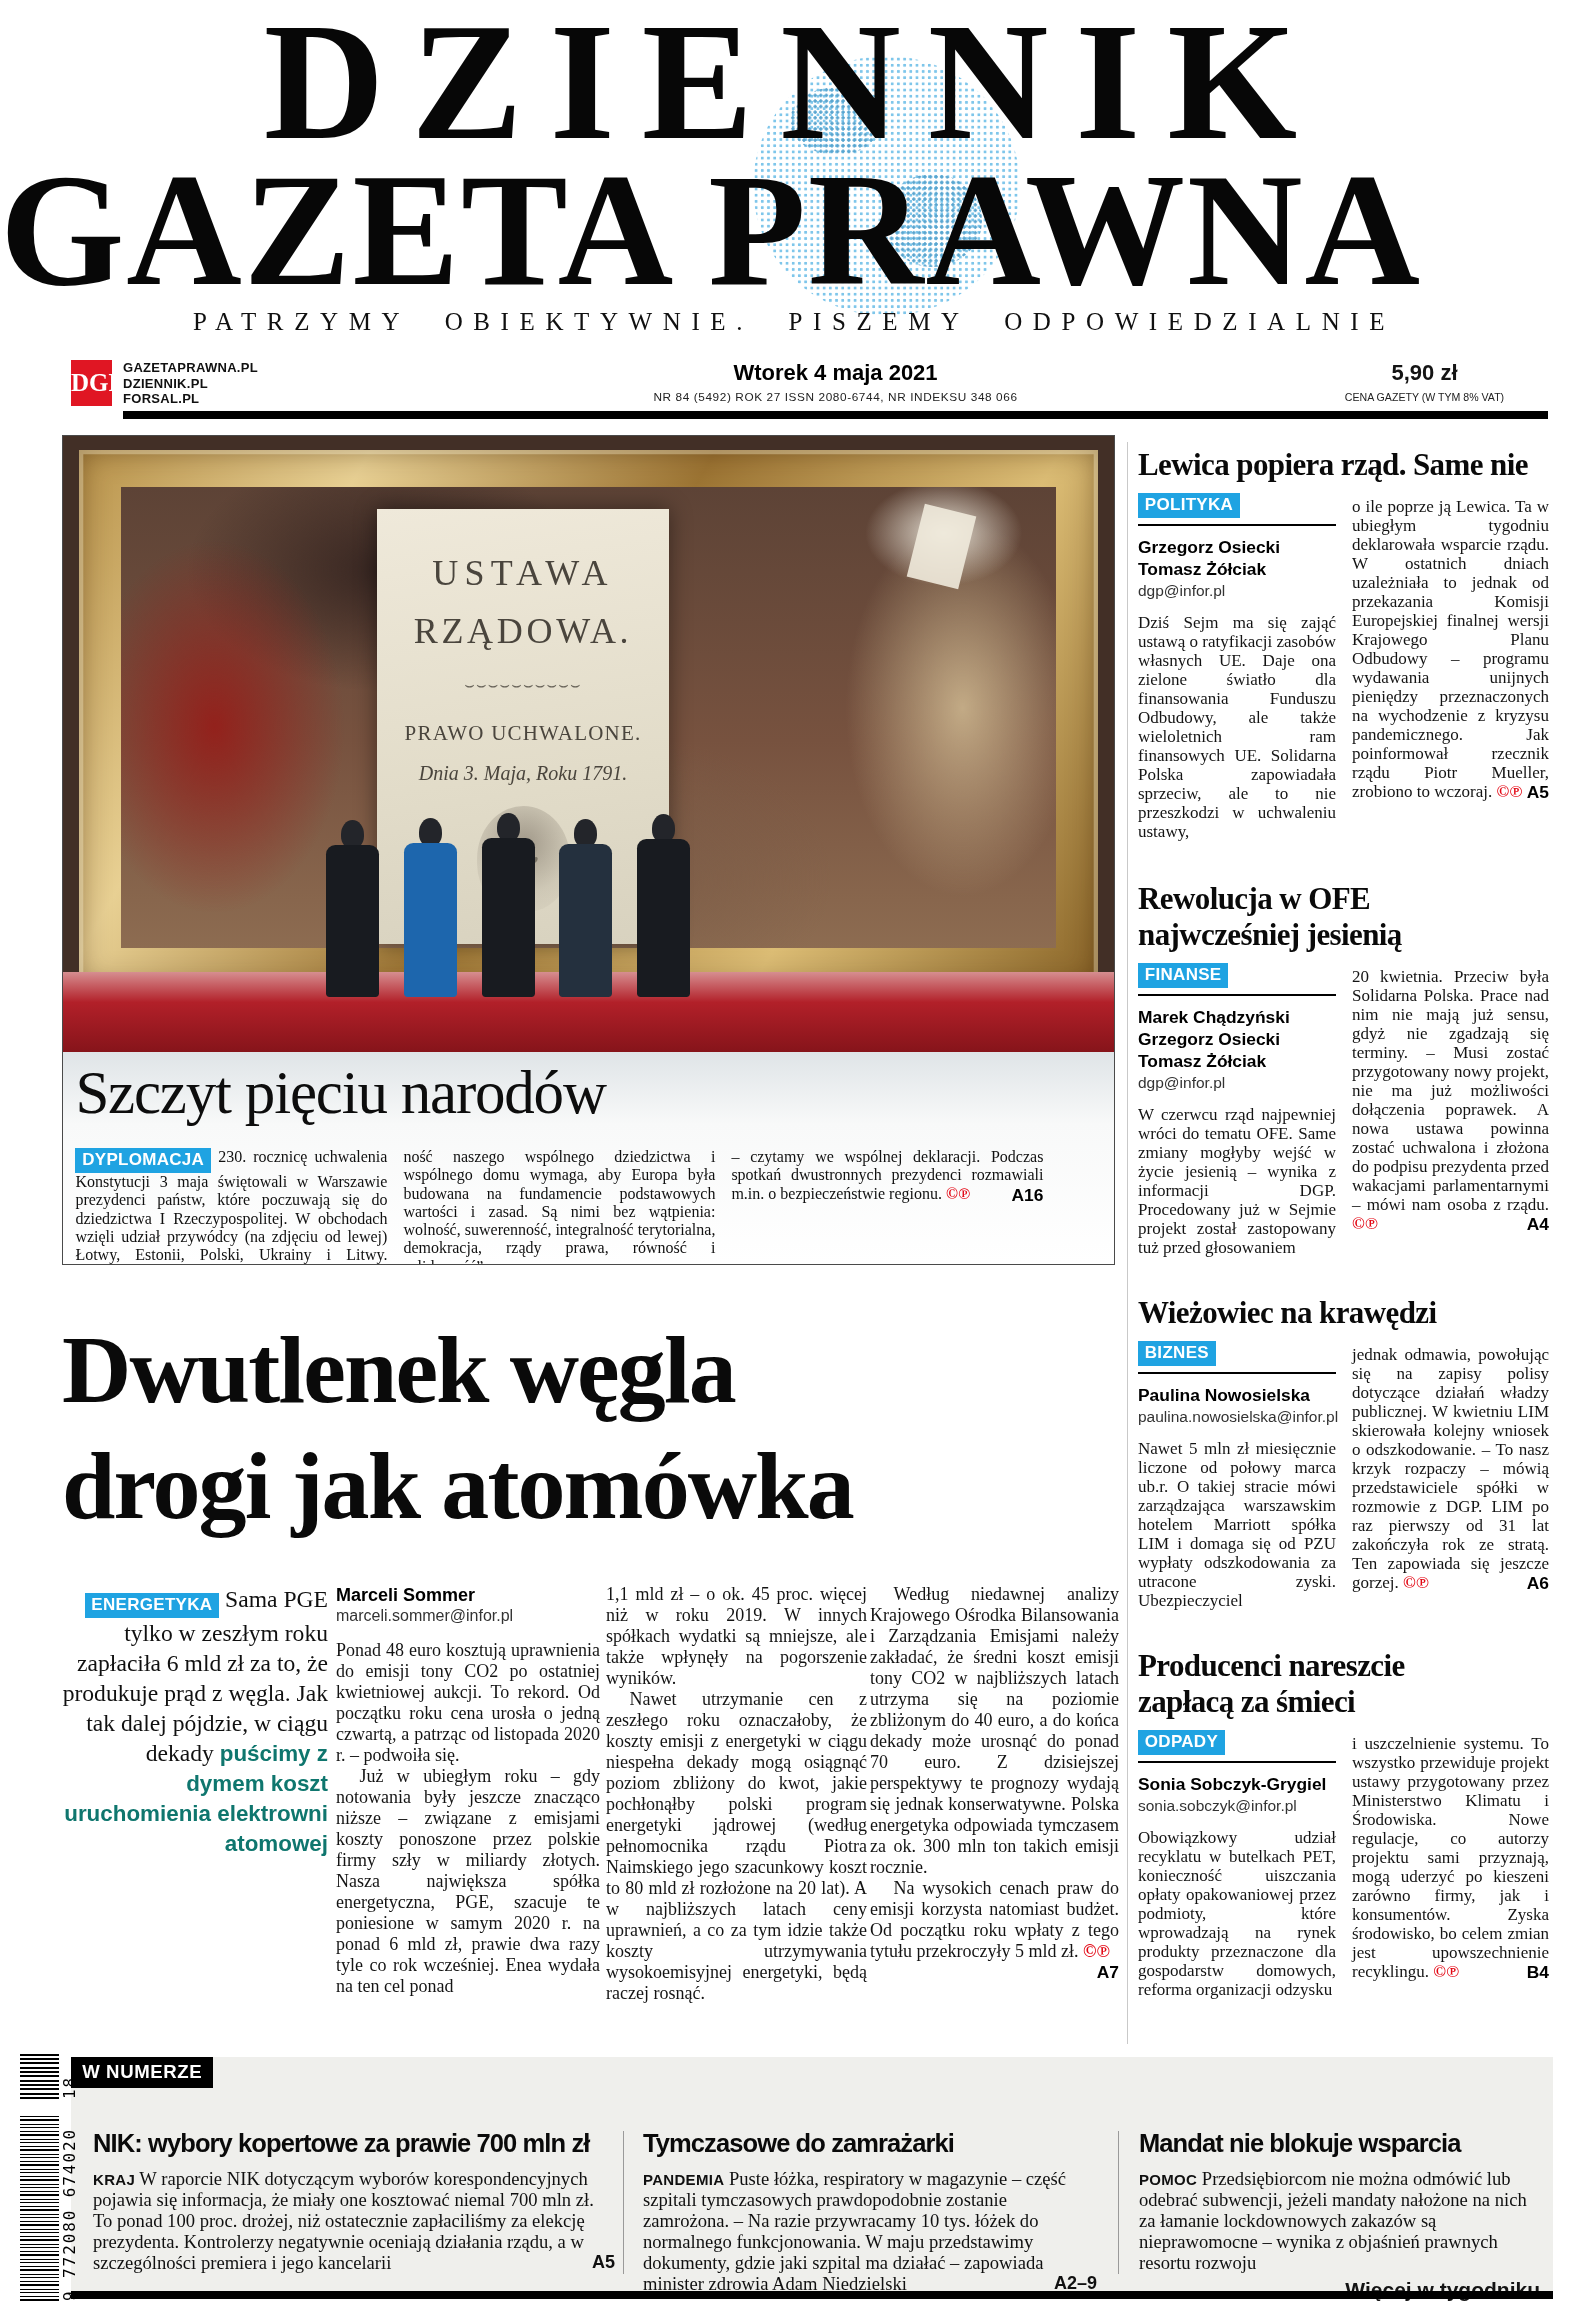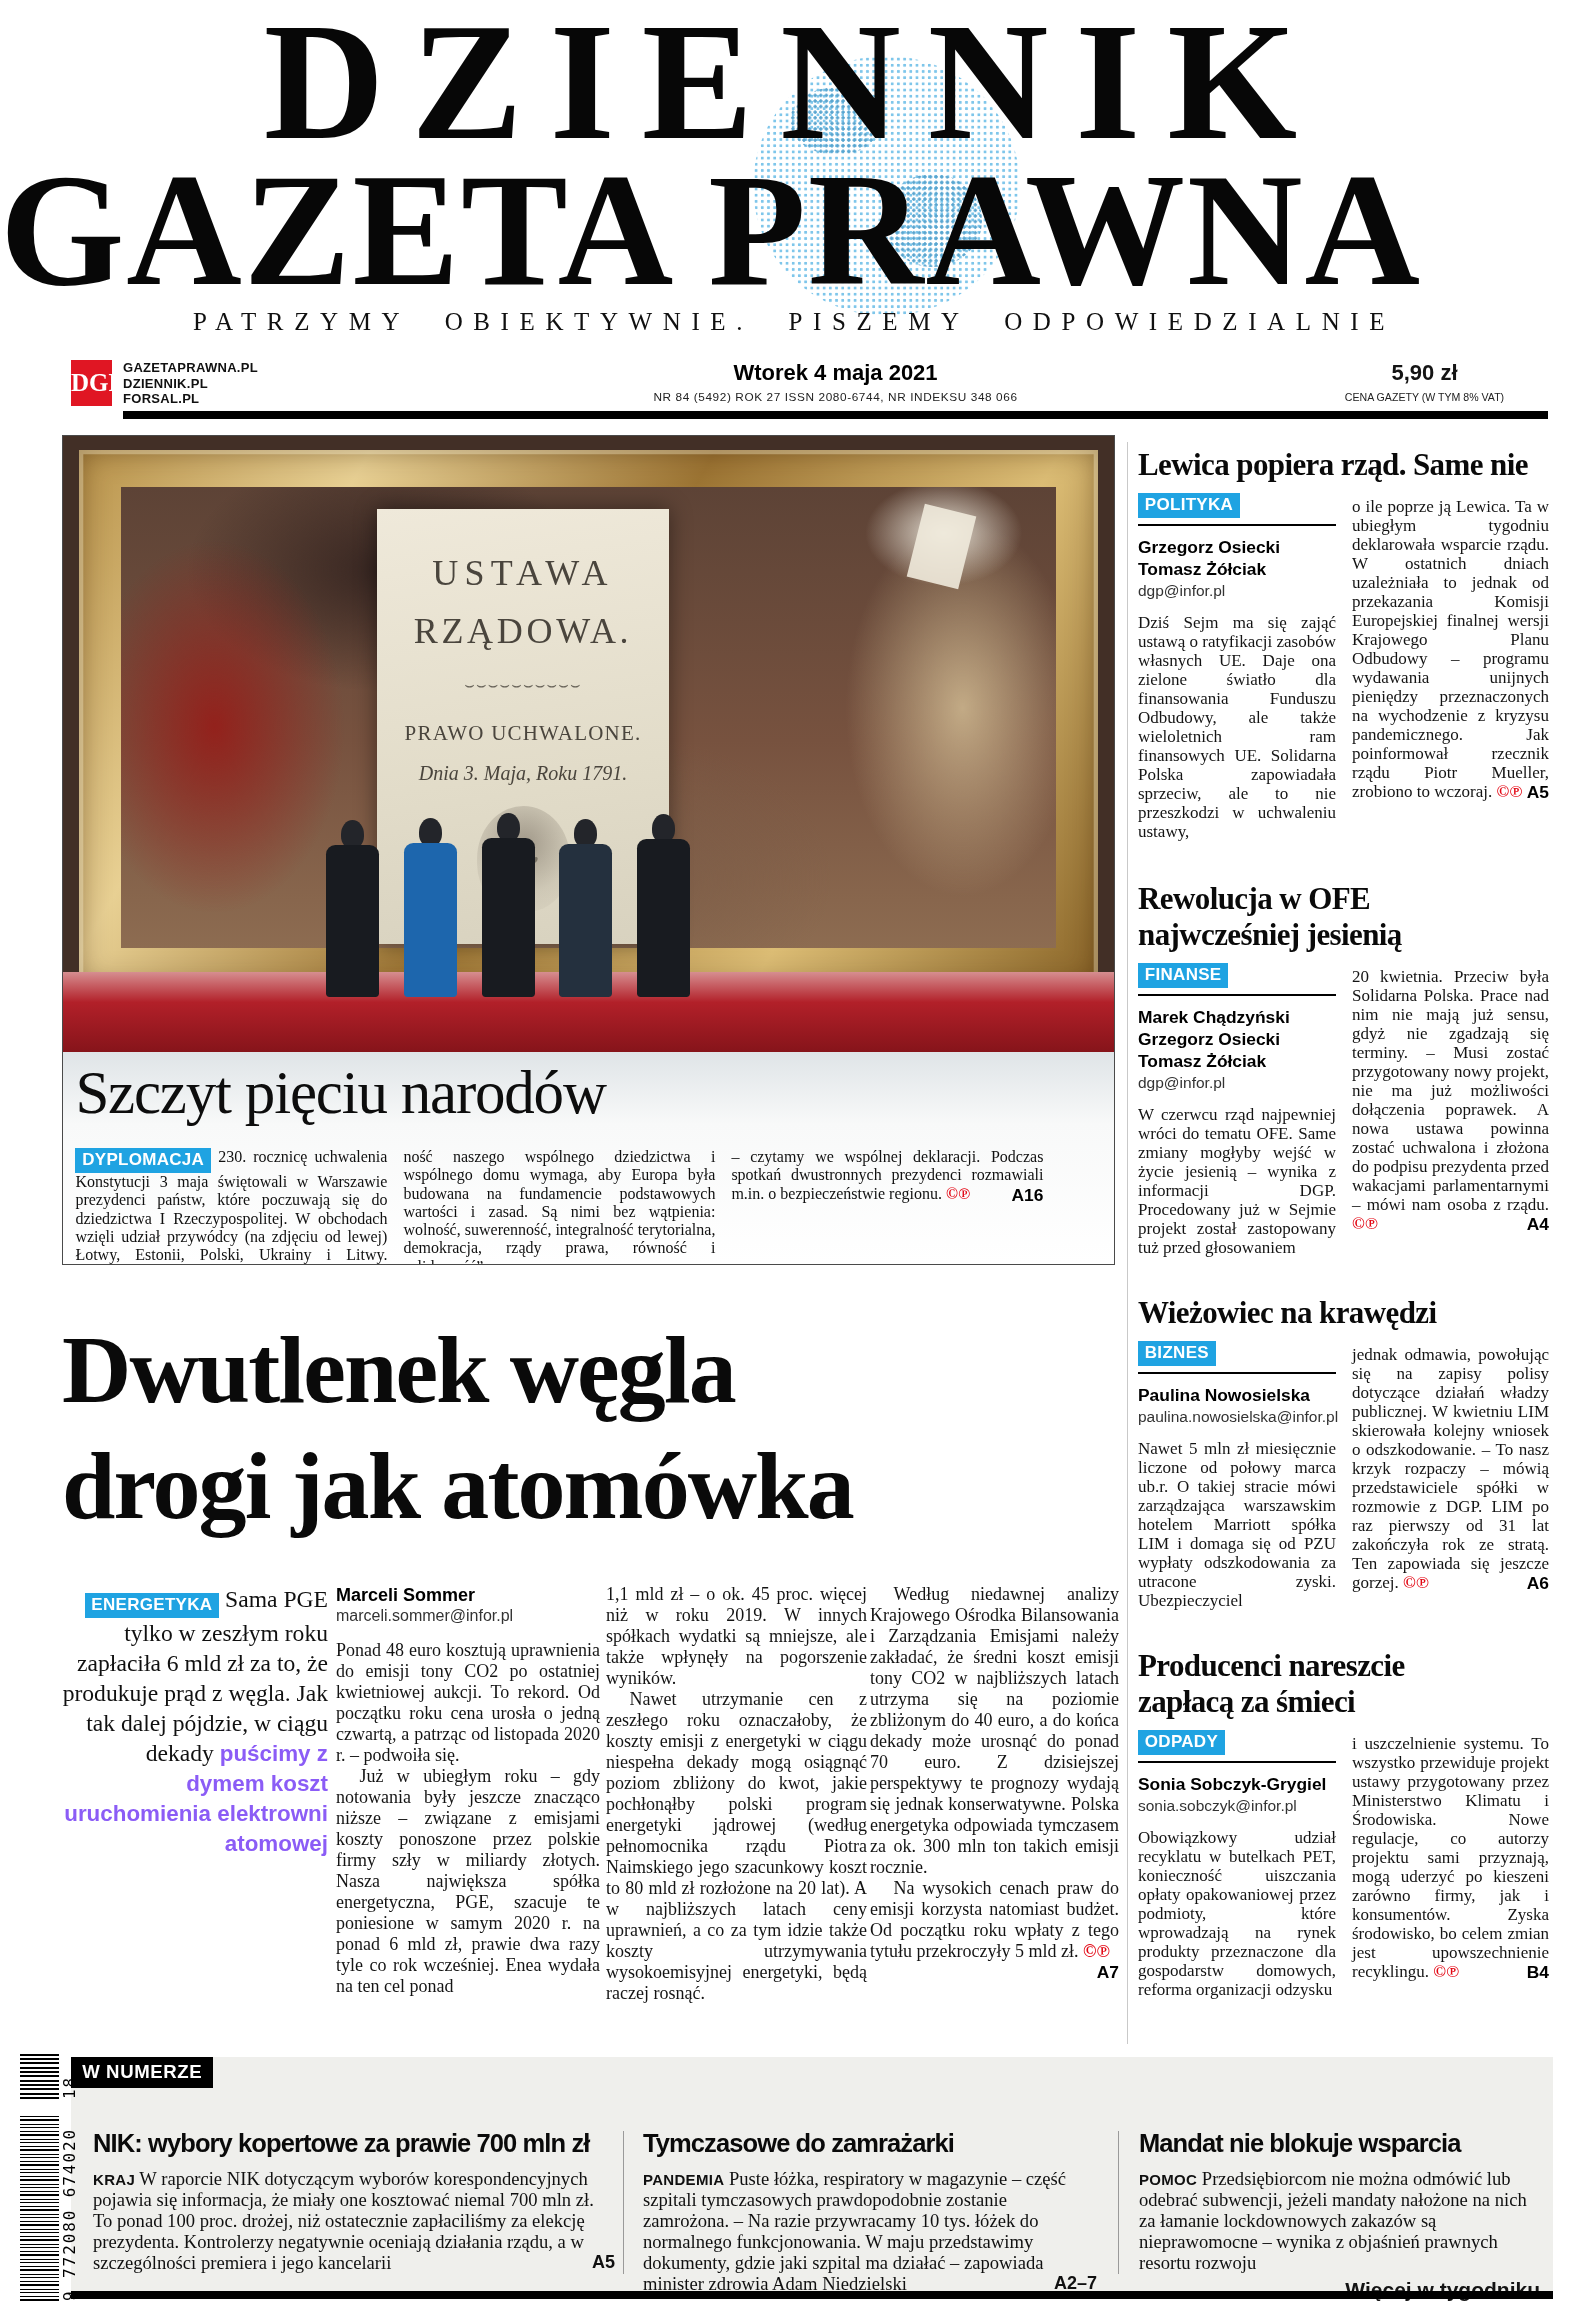--- a/index.html
+++ b/index.html
@@ -68,21 +68,21 @@
   .chip{display:inline-block;background:#1fa3e2;color:#fff;font:bold 17px/20px "Liberation Sans",sans-serif;
         padding:1.9px 6.8px 3.1px;letter-spacing:0.3px;vertical-align:-2.5px}
   .copy{color:#e30613;font-weight:bold;white-space:nowrap}
   .pref{font:bold 17.4px "Liberation Sans",sans-serif;float:right;color:#000}
   
   .vdiv{left:1127px;top:442px;width:0.6px;height:1602px;background:#c9c9c9}
   .mh{left:62px;top:1312px;width:1069px;font-weight:bold;font-size:96px;line-height:116px;
       letter-spacing:-1.9px;color:#0a0a0a}
   .mh span{display:block;white-space:nowrap}
   .lead{left:62px;top:1584px;width:266px;text-align:right;font-size:23.6px;line-height:30px;color:#101010}
-  .leadb{font:bold 22.4px/29px "Liberation Sans",sans-serif;color:#8b5cf6}
+  .leadb{font:bold 22.4px/29px "Liberation Sans",sans-serif;color:#0f766e}
   .mcol{top:1584px;width:264px}
   .mauthor{font:bold 18px/22.4px "Liberation Sans",sans-serif;color:#000}
   .memail{font:16px/20px "Liberation Sans",sans-serif;color:#333;margin-bottom:13.7px}
   .mtext{font-size:18px;line-height:21px;text-align:justify}
   .ind{text-indent:23.6px}
   
   .rart{left:1138px;width:411px}
   .rh{font-weight:bold;font-size:31px;line-height:36px;letter-spacing:-0.6px;white-space:nowrap;color:#0a0a0a}
   .rcols{display:flex;gap:16px;margin-top:10px}
   .rcol{width:198px}
@@ -314,21 +314,21 @@
   <div class="btext">
     <span class="bkick">KRAJ</span><span> W raporcie NIK dotyczącym wyborów korespondencyjnych pojawia się informacja, że miały one kosztować niemal 700 mln zł. To ponad 100 proc. drożej, niż ostatecznie zapłaciliśmy za elekcję prezydenta. Kontrolerzy negatywnie oceniają działania rządu, a w szczególności premiera i jego kancelarii</span>
     <span class="bref">A5</span>
   </div>
 </div>
 <div class="abs bdivline" style="left:623px"></div>
 <div class="abs" style="left:643px;top:2128px;width:454px">
   <div class="bh">Tymczasowe do zamrażarki</div>
   <div class="btext">
     <span class="bkick">PANDEMIA</span><span> Puste łóżka, respiratory w magazynie – część szpitali tymczasowych prawdopodobnie zostanie zamrożona. – Na razie przywracamy 10 tys. łóżek do normalnego funkcjonowania. W maju przedstawimy dokumenty, gdzie jaki szpital ma działać – zapowiada minister zdrowia Adam Niedzielski</span>
-    <span class="bref">A2–7</span>
+    <span class="bref">A2–9</span>
   </div>
 </div>
 <div class="abs bdivline" style="left:1118px"></div>
 <div class="abs" style="left:1139px;top:2128px;width:401px">
   <div class="bh">Mandat nie blokuje wsparcia</div>
   <div class="btext">
     <span class="bkick">POMOC</span><span> Przedsiębiorcom nie można odmówić lub odebrać subwencji, jeżeli mandaty nałożone na nich za łamanie lockdownowych zakazów są nieprawomocne – wynika z objaśnień prawnych resortu rozwoju</span>
   </div>
   <div class="promo">
     <div>Więcej w tygodniku</div>

